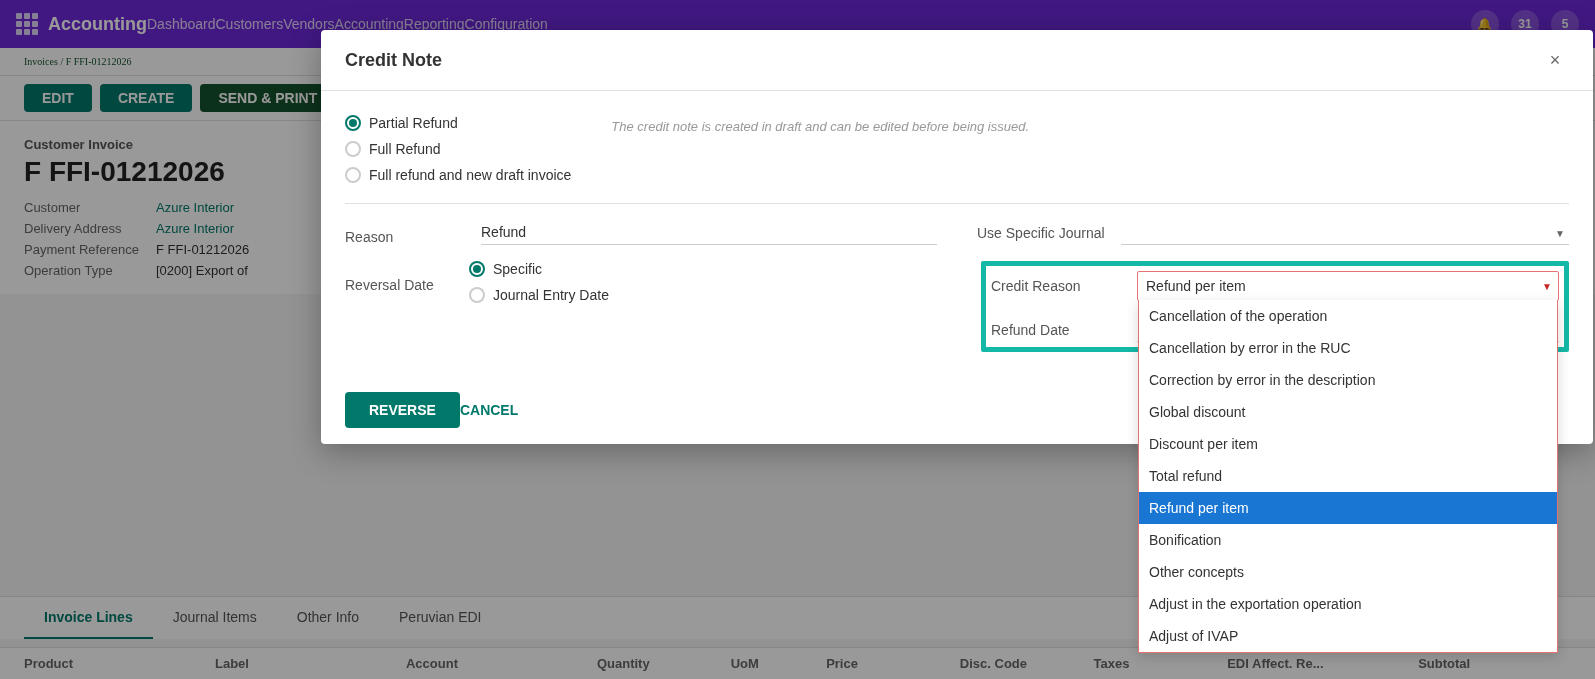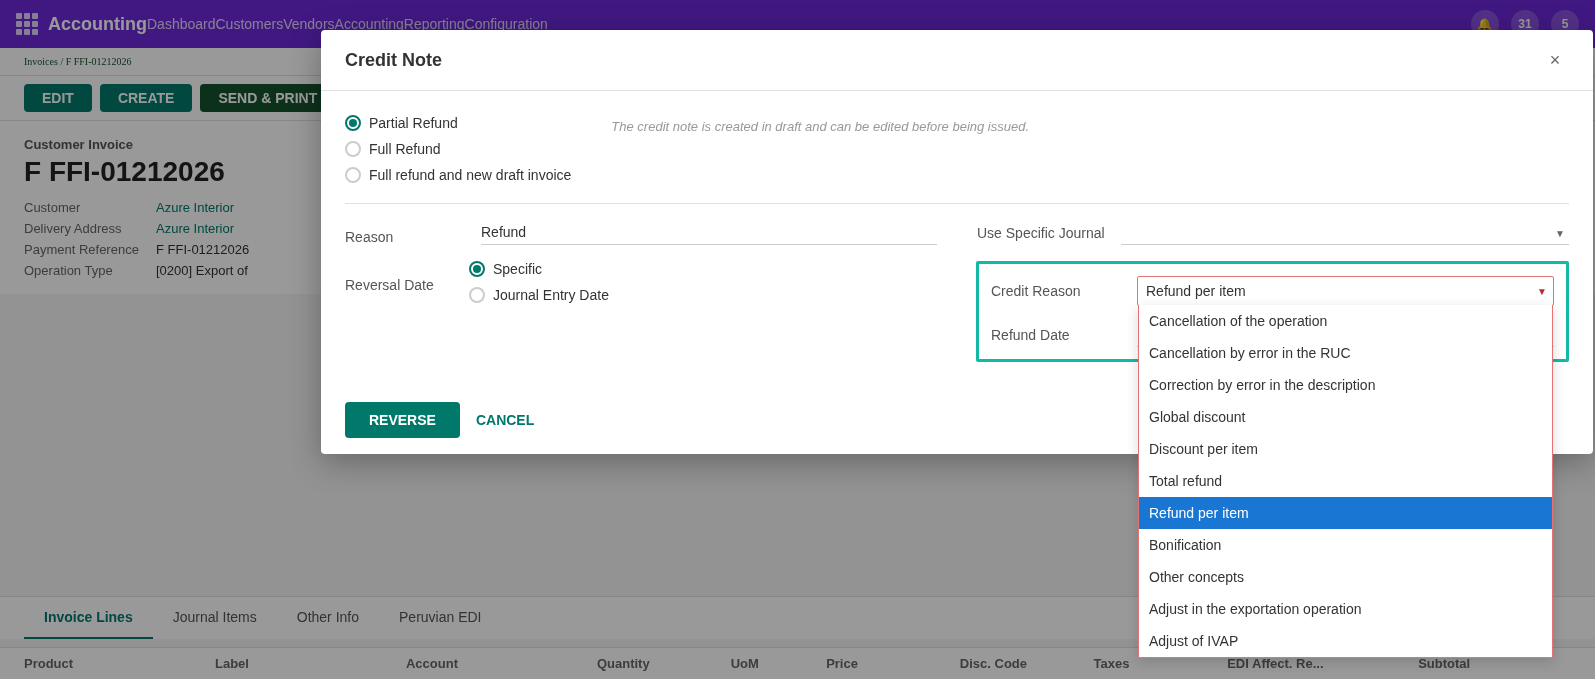--- a/index.html
+++ b/index.html
@@ -199,21 +199,20 @@
       color: #666; font-size: 10px; pointer-events: none;
     }
 
     
     .reversal-radio-group { display: flex; flex-direction: column; gap: 10px; }
 
     
     .modal-footer {
       padding: 16px 24px;
       display: flex;
-      gap: 16px;
       align-items: center;
     }
     .btn-reverse {
       background: #00796b; color: #fff; border: none;
       padding: 10px 24px; border-radius: 4px;
       cursor: pointer; font-size: 14px; font-weight: 600;
     }
     .btn-cancel {
       background: none; border: none;
       color: #00796b; font-size: 14px; font-weight: 600;
@@ -455,21 +454,21 @@
               <span>Specific</span>
             </div>
             <div class="radio-item">
               <div class="radio-dot"></div>
               <span>Journal Entry Date</span>
             </div>
           </div>
         </div>
       </div>
 
-      <div style="flex:1; border: 3px solid #14b8a6; border-radius:2px; padding:12px; position:relative;margin-left:28px;">
+      <div style="flex:1; border: 5px solid #14b8a6; border-radius:2px; padding:5px; position:relative;margin-left:28px;">
 
         <div class="credit-reason-row">
           <span class="credit-reason-label">Credit Reason</span>
           <div class="credit-reason-select-wrapper">
             <select class="credit-reason-select">
               <option value="refund_per_item">Refund per item</option>
             </select>
             <span class="credit-reason-arrow">▼</span>
             
             <div class="dropdown-list">

